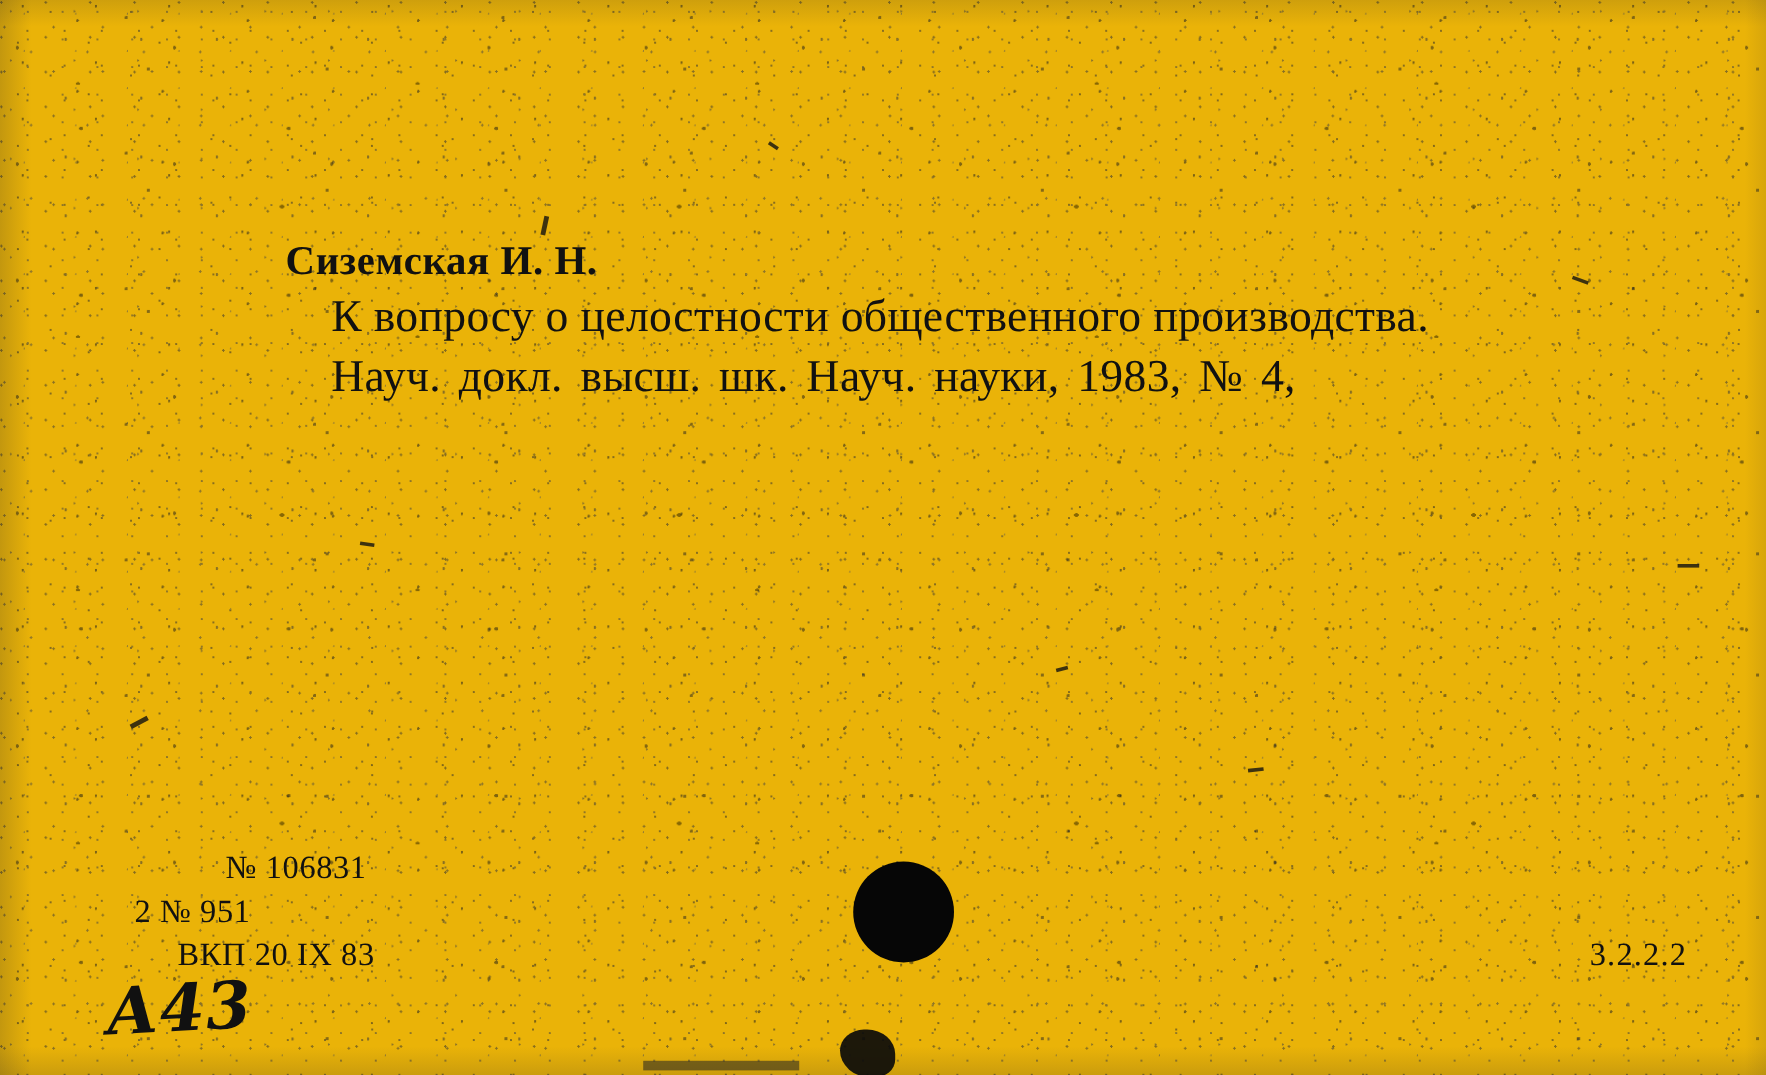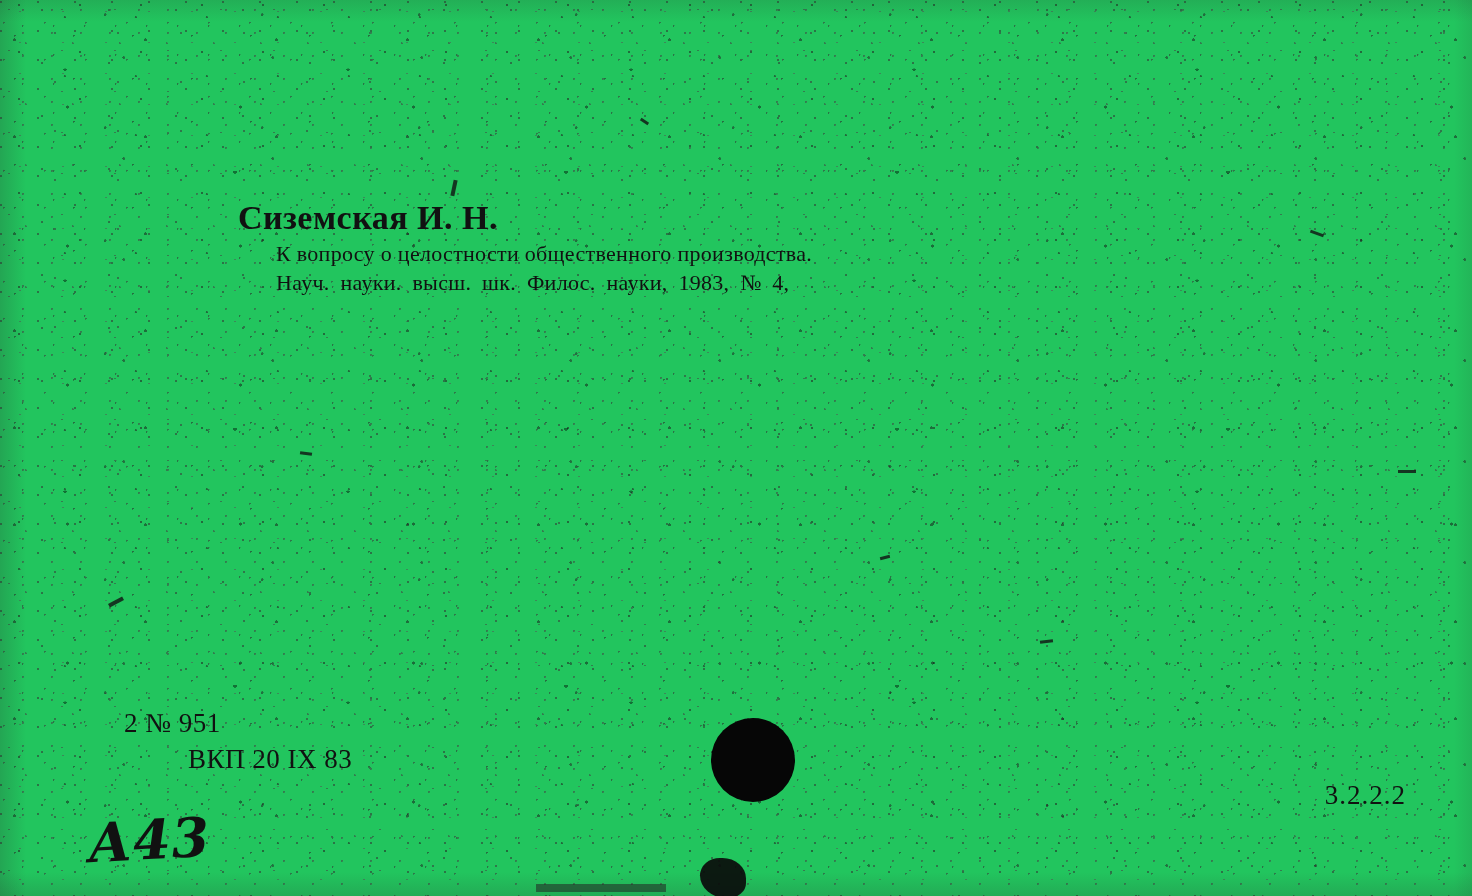--- a/index.html
+++ b/index.html
@@ -4,21 +4,21 @@
 <style>
   html, body {
     margin: 0;
     padding: 0;
     background: #ffffff;
   }
   #card {
     position: relative;
     width: 1472px;
     height: 896px;
-    background: #22c55e;
+    background: #eab308;
     overflow: hidden;
     font-family: "Liberation Serif", serif;
     color: #111111;
   }
 
   
   .noise {
     position: absolute;
     inset: 0;
     pointer-events: none;
@@ -77,21 +77,21 @@
     width: 1210px;
   }
   .author {
     font-weight: bold;
     font-size: 34px;
     letter-spacing: 0.5px;
     line-height: 1.18;
     margin: 0 0 2px 10px;
   }
   .body-lines {
-    font-size: 22px;
+    font-size: 38px;
     line-height: 1.30;
     margin-left: 48px;
   }
   .body-lines .ln {
     white-space: nowrap;
     letter-spacing: 0.3px;
   }
   .ln.l2 {
     word-spacing: 5px;
   }
@@ -101,22 +101,22 @@
 
   
   .stamp-block {
     position: absolute;
     left: 100px;
     top: 706px;
     font-size: 27px;
     line-height: 1.33;
   }
   .stamp-block .s1 { margin-left: 88px; letter-spacing: 0.5px; }
-  .stamp-block .s2 { margin-left: 24px; letter-spacing: 0.5px; }
-  .stamp-block .s3 { margin-left: 88px; letter-spacing: 0.5px; }
+  .stamp-block .s2 { margin-left: 12px; letter-spacing: 0.5px; }
+  .stamp-block .s3 { margin-left: 48px; letter-spacing: 0.5px; }
   .hand-mark {
     position: absolute;
     left: 88px;
     top: 808px;
     font-family: "DejaVu Serif", serif;
     font-style: italic;
     font-size: 54px;
     font-weight: bold;
     letter-spacing: 1px;
     transform: rotate(-3deg);
@@ -178,25 +178,26 @@
   <div class="speck" style="left:1398px;top:470px;width:18px;height:3px;"></div>
   <div class="speck" style="left:300px;top:452px;width:12px;height:3px;transform:rotate(8deg);"></div>
   <div class="speck" style="left:880px;top:556px;width:10px;height:3px;transform:rotate(-14deg);"></div>
   <div class="speck" style="left:640px;top:120px;width:9px;height:3px;transform:rotate(33deg);"></div>
   <div class="speck" style="left:1040px;top:640px;width:13px;height:3px;transform:rotate(-6deg);"></div>
 
   <div class="entry">
     <div class="author">Сиземская И. Н.</div>
     <div class="body-lines">
       <div class="ln l1">К вопросу о целостности общественного производства.</div>
-      <div class="ln l2">Науч. науки. высш. шк. Филос.  науки,   1983,  № 4,</div>
+      <div class="ln l2">Науч. докл. высш. шк. Науч.  науки,   1983,  № 4,</div>
     </div>
   </div>
 
   <div class="stamp-block">
+    <div class="s1">№ 106831</div>
     <div class="s2">2 № 951</div>
     <div class="s3">ВКП 20 IX 83</div>
   </div>
 
   <div class="hand-mark">А43</div>
 
   <div class="classcode">3.2.2.2</div>
 
   <div class="punch-hole"></div>
   <div class="punch-smudge"></div>

